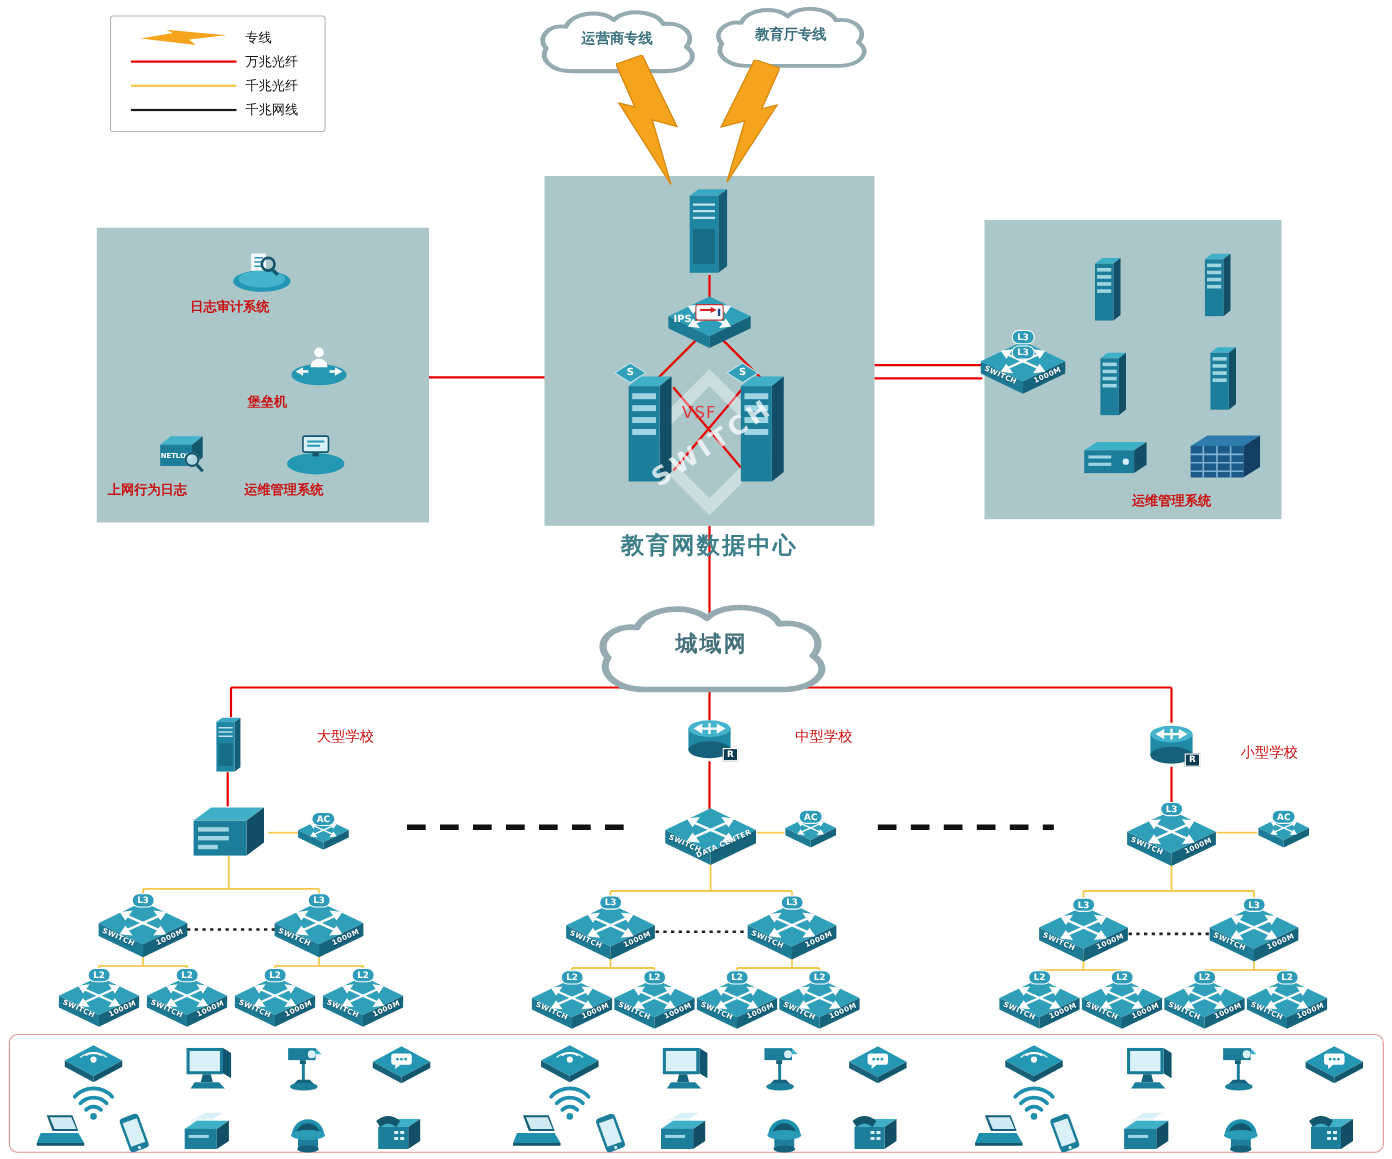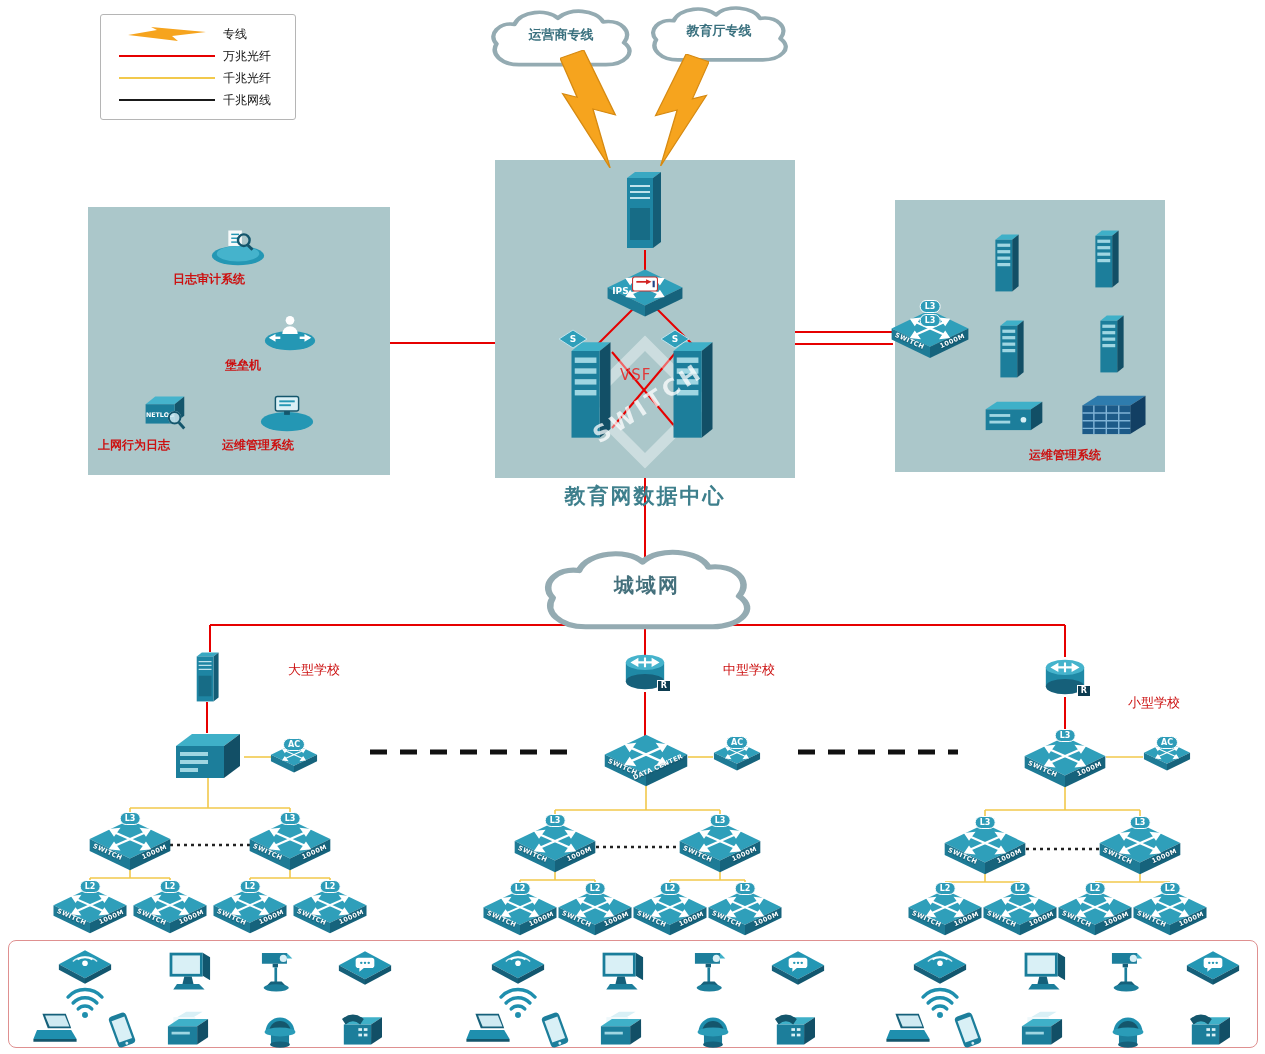--- a/index.html
+++ b/index.html
@@ -465,21 +465,21 @@
 
 <div class="dev" id="cloud-man" style="left:533px;top:545px;width:228px;height:92px">
   <svg viewBox="0 0 104 54" preserveAspectRatio="none">
         <use href="#sym-cloud"></use>
       </svg>
   <span class="cloud-label">城域网</span>
 </div>
 
 <div class="lbl" style="left:288px;top:661px">大型学校</div>
 <div class="lbl" style="left:723px;top:661px">中型学校</div>
-<div class="lbl" style="left:1128px;top:694px">小型学校</div>
+<div class="lbl" style="left:1128px;top:675px">小型学校</div>
 
 <div class="dev" style="left:188px;top:650px;width:38px;height:54px">
   <svg viewBox="0 0 44 84">
         <use href="#sym-tower"></use>
       </svg>
 </div>
 <div class="dev" style="left:172px;top:730px;width:72px;height:48px">
   <svg viewBox="0 0 72 48">
         <use href="#sym-box3d"></use>
       </svg>

